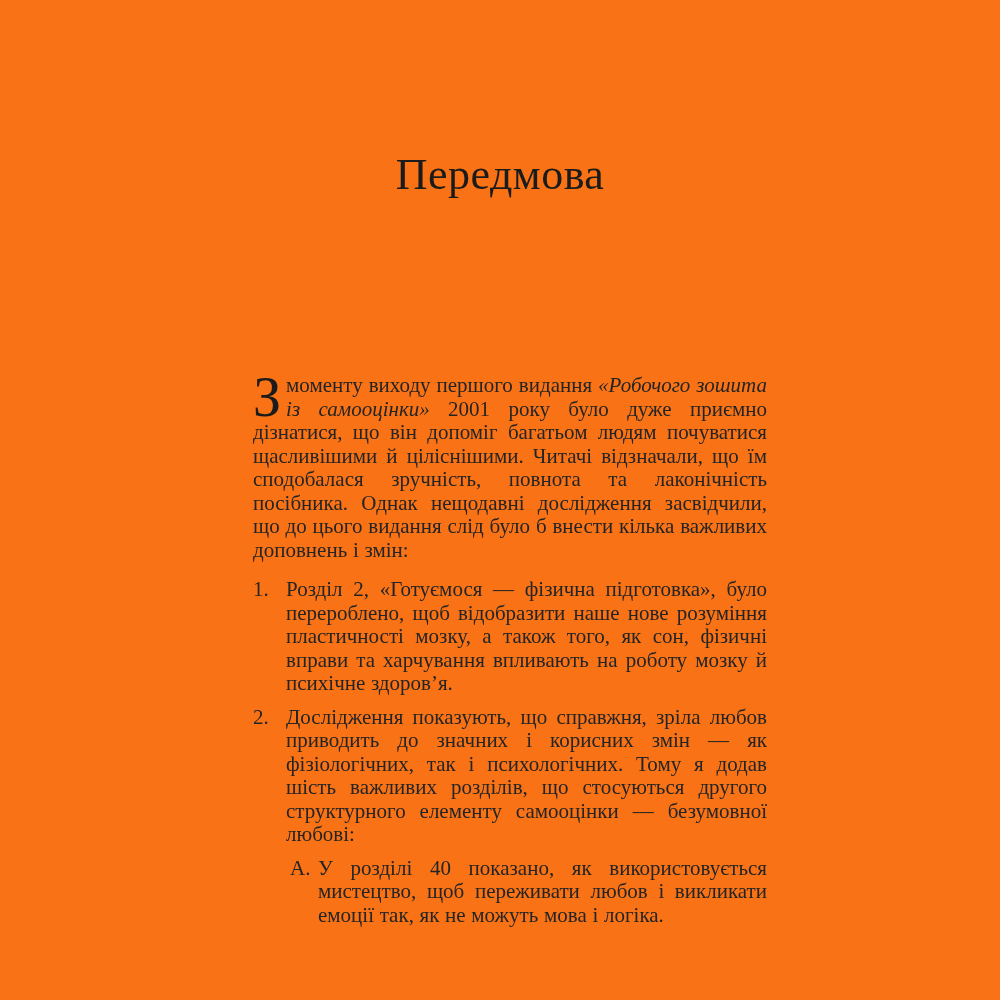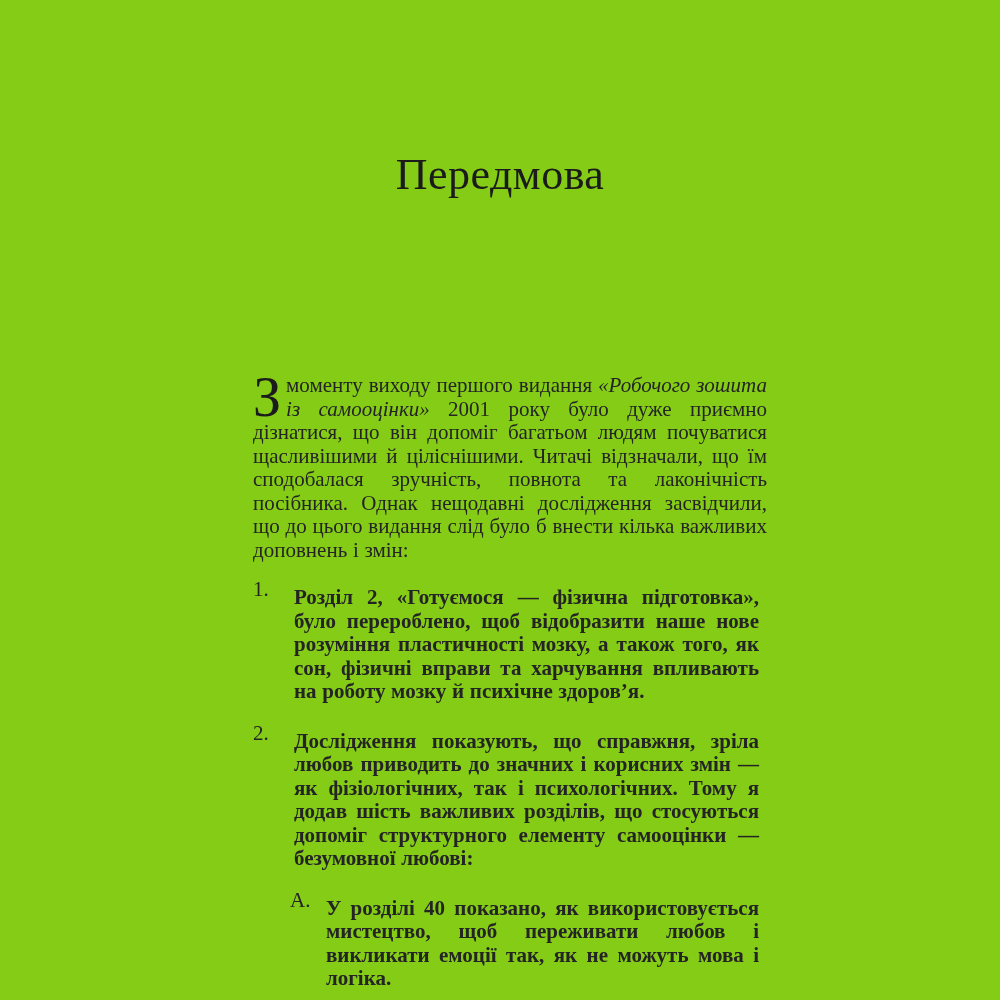--- a/index.html
+++ b/index.html
@@ -1,17 +1,17 @@
 <!DOCTYPE html>
 <html lang="uk"><head>
 <meta charset="utf-8">
 <style>
   html,body{margin:0;padding:0;background:#ffffff;}
   .page{
-    position:relative;width:1000px;height:1000px;background:#84cc16;
+    position:relative;width:1000px;height:1000px;background:#f97316;
     font-family:"Liberation Serif","DejaVu Serif",serif;color:#242424;
     overflow:hidden;
   }
   .title{
     position:absolute;top:152px;left:0;width:1000px;margin:0;
     text-align:center;font-weight:400;font-size:44px;line-height:45px;
     color:#1b1b1b;letter-spacing:0.5px;
   }
   .title .title-line{display:block;}
   .content{
@@ -20,21 +20,21 @@
     hyphens:auto;-webkit-hyphens:auto;word-spacing:0.02em;
   }
   .intro{margin:0 0 16px 0;}
   .dropcap{
     float:left;font-size:56px;line-height:40px;margin:3px 0 0 0;
     padding:0 5px 0 0;color:#1b1b1b;
   }
   .italic{font-style:italic;}
   .list-item{display:flex;margin:0 0 10px 0;}
   .marker{flex:0 0 33px;}
-  .item-text{flex:1;margin:8px;text-align:justify;hyphens:auto;font-weight:bold;-webkit-hyphens:auto;}
+  .item-text{flex:1;margin:0;text-align:justify;hyphens:auto;-webkit-hyphens:auto;}
   .sub-item{display:flex;margin:8px 0 0 37px;}
   .sub-item .marker{flex:0 0 28px;}
 </style>
 </head>
 <body>
 
 <div class="page">
 
   <h1 class="title">
     <span class="title-line">Передмова</span>
@@ -44,21 +44,21 @@
 
     <p class="intro"><span class="dropcap">З</span><span>моменту виходу першого видання </span><span class="italic">«Робочого зошита із самооцінки»</span><span> 2001 року було дуже приємно дізнатися, що він допоміг багатьом людям почуватися щасливішими й ціліснішими. Читачі відзначали, що їм сподобалася зручність, повнота та лаконічність посібника. Однак нещодавні дослідження засвідчили, що до цього видання слід було б внести кілька важливих доповнень і змін:</span></p>
 
     <div class="list-item">
       <span class="marker">1.</span>
       <p class="item-text">Розділ 2, «Готуємося — фізична підготовка», було перероблено, щоб відобразити наше нове розуміння пластичності мозку, а також того, як сон, фізичні вправи та харчування впливають на роботу мозку й психічне здоров’я.</p>
     </div>
 
     <div class="list-item">
       <span class="marker">2.</span>
-      <p class="item-text">Дослідження показують, що справжня, зріла любов приводить до значних і корисних змін — як фізіологічних, так і психологічних. Тому я додав шість важливих розділів, що стосуються допоміг структурного елементу самооцінки — безумовної любові:</p>
+      <p class="item-text">Дослідження показують, що справжня, зріла любов приводить до значних і корисних змін — як фізіологічних, так і психологічних. Тому я додав шість важливих розділів, що стосуються другого структурного елементу самооцінки — безумовної любові:</p>
     </div>
 
     <div class="sub-item">
       <span class="marker">А.</span>
       <p class="item-text">У розділі 40 показано, як використовується мистецтво, щоб переживати любов і викликати емоції так, як не можуть мова і логіка.</p>
     </div>
 
   </div>
 </div>
 

